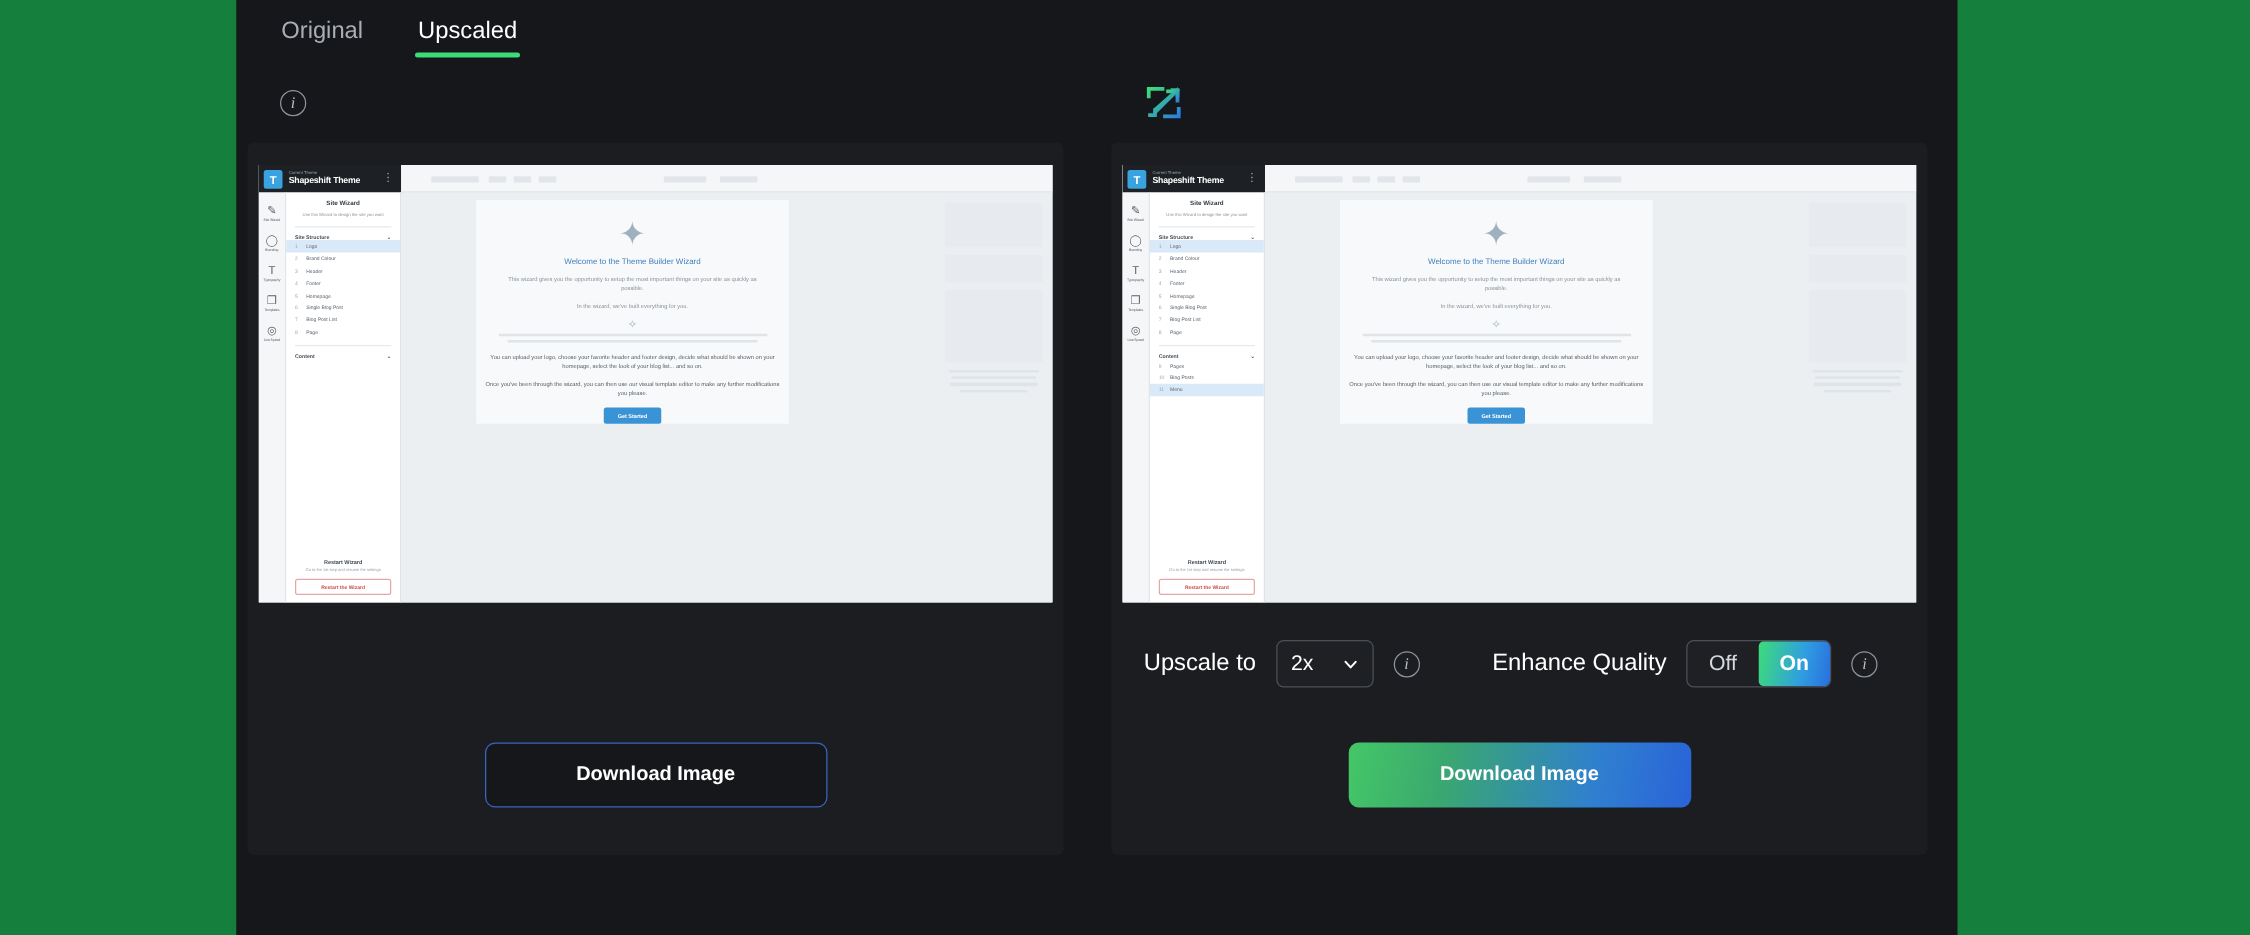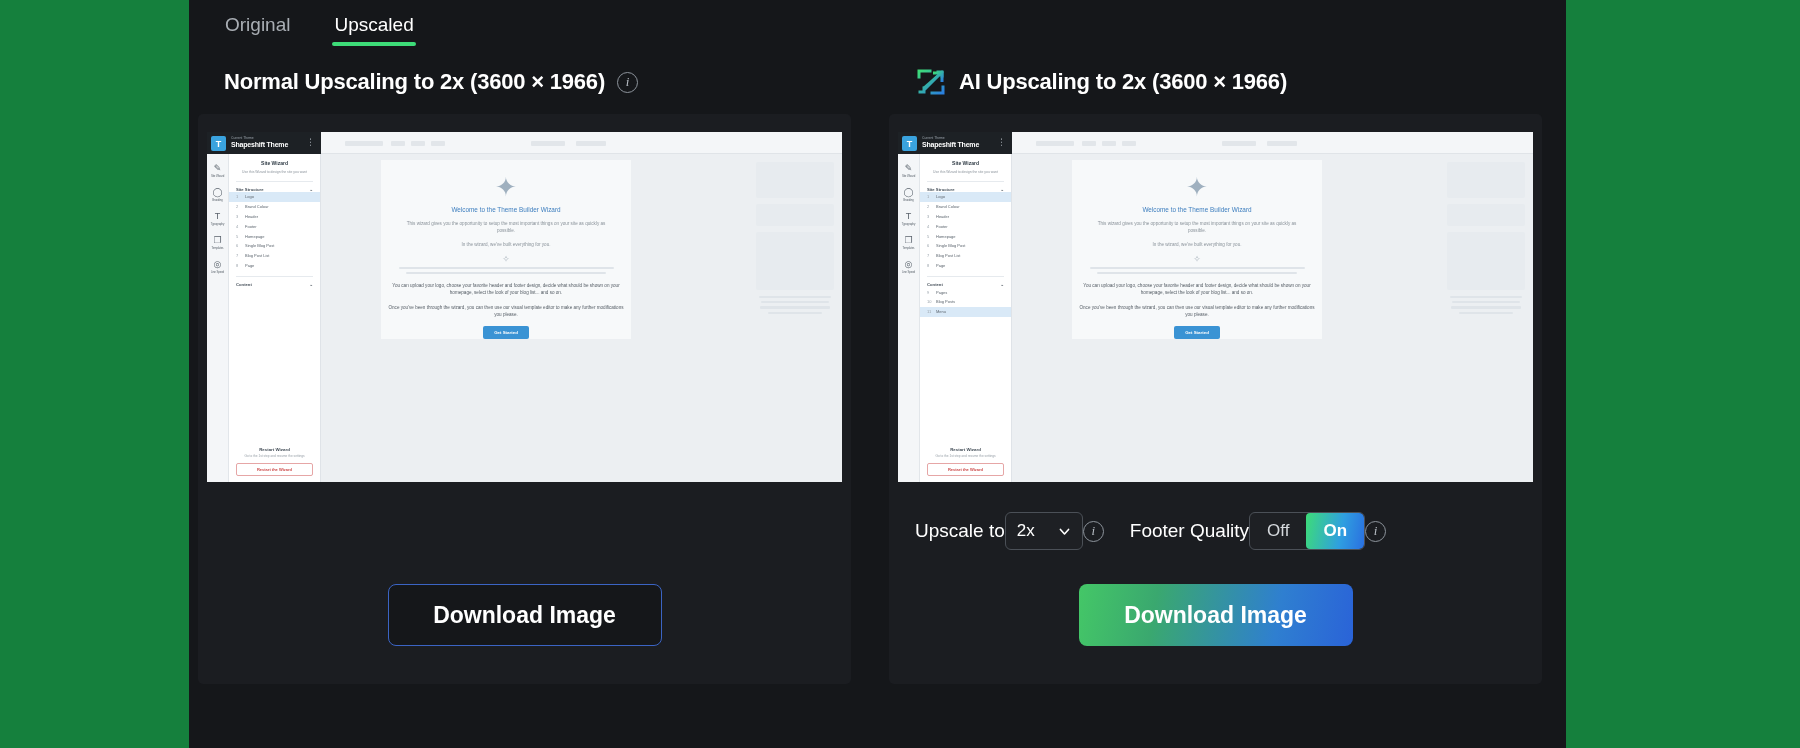--- a/index.html
+++ b/index.html
@@ -96,21 +96,21 @@
   .app .welcome { text-align:center; font-size:6.4px; color:#3f7fbf; margin-top:6px; }
   .app .para { text-align:center; font-size:4.6px; line-height:7px; color:#8a929a; margin-top:7px; padding: 0 16px; }
   .app .para2 { text-align:center; font-size:4.6px; line-height:7px; color:#555d65; margin-top:8px; padding: 0 6px; }
   .app .sparkle { text-align:center; font-size:9px; color:#aab4bd; margin-top:6px; }
   .app .getbtn { margin: 8px auto 0; width: 46px; padding: 4px 0; background:#3a93d4; color:#fff;
                  font-size:4.4px; text-align:center; border-radius:2px; font-weight:bold; }
   .app .rpanel { position:absolute; right: 8px; top: 30px; width: 78px; }
   .app .rblk { background:#e7ebef; border-radius:2px; margin-bottom: 6px; }
 
   
-  .controls { position: absolute; left: 26px; top: 398px; display: flex; align-items: center; }
+  .controls { position: absolute; left: 26px; top: 398px; display: flex; align-items: center; gap: 16px; }
   .ctl-label { font-size: 19px; color: #ffffff; white-space: nowrap; }
   .select {
     display: inline-flex; align-items: center; justify-content: space-between; gap: 14px;
     width: 78px; height: 38px; padding: 0 11px;
     background: #1e2024; border: 1px solid #4b5057; border-radius: 6px;
     color: #ffffff; font-size: 17px; cursor: pointer;
   }
   .chev { width: 13px; height: 13px; }
   .gap { width: 26px; }
 
@@ -120,23 +120,23 @@
   }
   .toggle .opt { padding: 0 17px; height: 100%; display: flex; align-items: center; font-size: 17px; color: #d5d9dd; }
   .toggle .opt.on {
     background: linear-gradient(100deg, #3ddc78 0%, #2f9fe0 60%, #2a6fe0 100%);
     color: #ffffff; font-weight: bold; height: 36px; border-radius: 4px;
   }
 
   
   .dl {
     position: absolute; bottom: 38px; left: 50%; transform: translateX(-50%);
-    width: 274px; height: 62px; border-radius: 8px;
+    width: 274px; height: 52px; border-radius: 8px;
     display: flex; align-items: center; justify-content: center;
-    font-size: 23px; font-weight: bold; color: #ffffff; cursor: pointer;
+    font-size: 16px; font-weight: bold; color: #ffffff; cursor: pointer;
   }
   .dl.outline { background: #15171a; border: 1.6px solid #3b64c4; }
   .dl.grad { background: linear-gradient(100deg, #44c767 0%, #3aa86f 28%, #2f7fd0 72%, #2a63d8 100%); }
 </style>
 </head>
 <body>
 
 <div id="root">
   <div class="stage">
 
@@ -148,21 +148,20 @@
       <div class="tab active">
         <span>Upscaled</span>
         <span class="tab-underline"></span>
       </div>
     </div>
 
     <div class="cols">
 
       <div class="col left">
         <div class="col-head">
-          <span class="col-title">Normal Upscaling to 2x (3600 × 1966)</span>
           <span class="info-icon">i</span>
         </div>
 
         <div class="card">
           <div class="preview">
             <div class="app">
               <div class="topbar">
                 <div class="logo">T</div>
                 <div class="brand-sm">Current Theme</div>
                 <div class="brand">Shapeshift Theme</div>
@@ -289,21 +288,20 @@
                   <stop offset="0%" stop-color="#3ddc78"></stop>
                     <stop offset="100%" stop-color="#2a7fe0"></stop>
                 </linearGradient>
               </defs>
               <path d="M4 11 V5 h11 M28 21 v6 H17" fill="none" stroke="url(#aig)" stroke-width="3" stroke-linecap="square"></path>
               <path d="M23 6 h4 v4 M27 6 L10 23 M5 26 h4 v-4" fill="none" stroke="url(#aig)" stroke-width="3" stroke-linecap="square"></path>
               <path d="M9 22 L26 7" fill="none" stroke="url(#aig)" stroke-width="3"></path>
               <path d="M18 7 h9 v9" fill="none" stroke="url(#aig)" stroke-width="3"></path>
             </svg>
           </span>
-          <span class="col-title">AI Upscaling to 2x (3600 × 1966)</span>
         </div>
 
         <div class="card">
           <div class="preview">
             <div class="app">
               <div class="topbar">
                 <div class="logo">T</div>
                 <div class="brand-sm">Current Theme</div>
                 <div class="brand">Shapeshift Theme</div>
                 <div class="kebab">⋮</div>
@@ -429,21 +427,21 @@
           <div class="controls">
             <span class="ctl-label">Upscale to</span>
             <span class="select">
               <span>2x</span>
               <svg class="chev" viewBox="0 0 16 16">
                 <path d="M3 5.5 L8 11 L13 5.5" fill="none" stroke="#ffffff" stroke-width="2" stroke-linecap="round" stroke-linejoin="round"></path>
               </svg>
             </span>
             <span class="info-icon">i</span>
             <span class="gap"></span>
-            <span class="ctl-label">Footer Quality</span>
+            <span class="ctl-label">Enhance Quality</span>
             <span class="toggle">
               <span class="opt">Off</span>
               <span class="opt on">On</span>
             </span>
             <span class="info-icon">i</span>
           </div>
 
           <div class="dl grad">
             <span>Download Image</span>
           </div>

